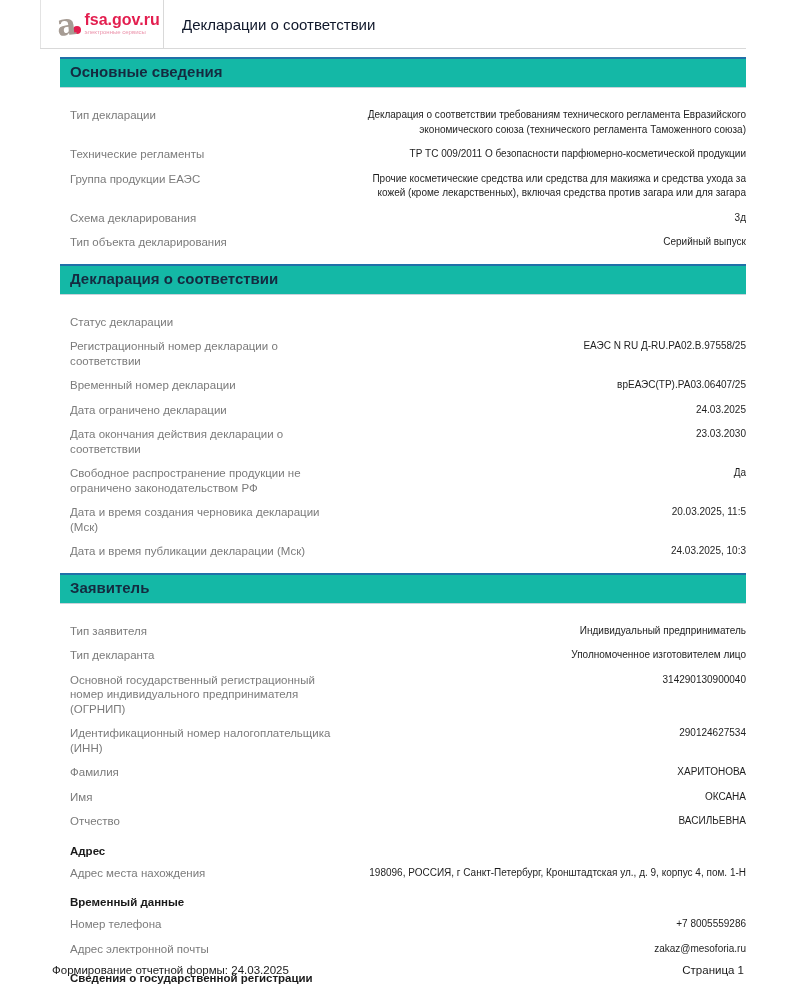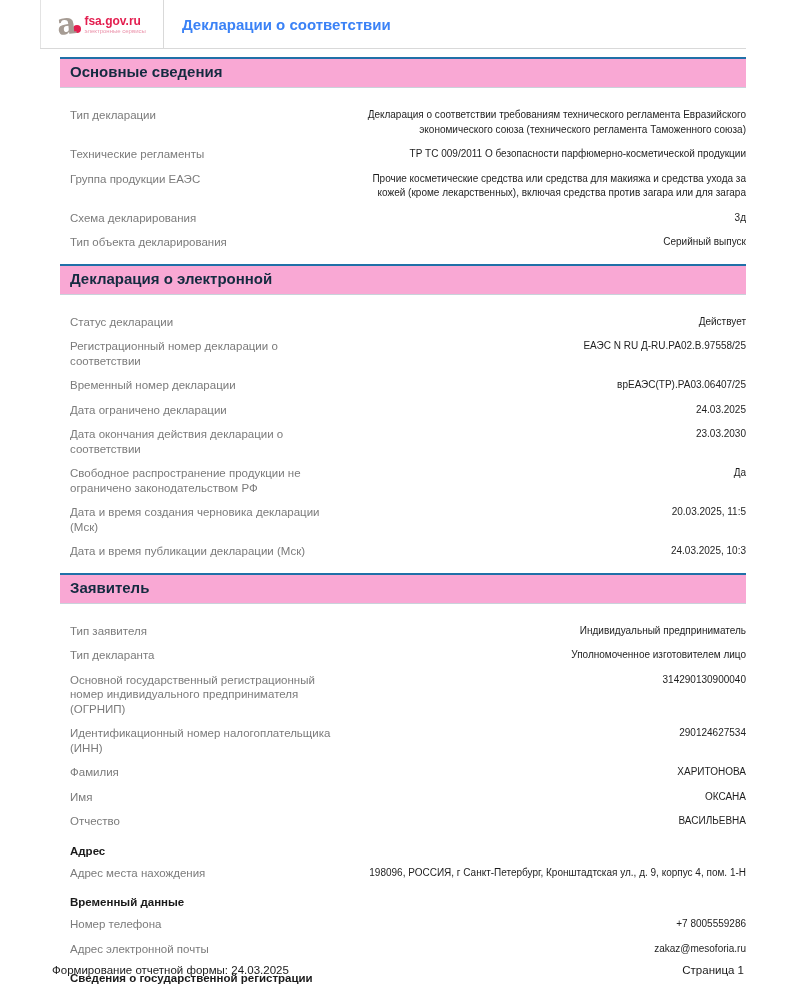--- a/index.html
+++ b/index.html
@@ -55,48 +55,48 @@
     margin: 0 3px 2px -2px;
   }
   .logo-textstack {
     display: flex;
     flex-direction: column;
     line-height: 1.05;
     padding-bottom: 1px;
   }
   .logo-site {
     color: #e31e4f;
-    font-size: 12px;
+    font-size: 16px;
     font-weight: bold;
   }
   .logo-tagline {
     color: #eb93ab;
     font-size: 6px;
   }
   .title-cell {
     display: flex;
     align-items: center;
     padding-left: 18px;
   }
   .doc-title {
     font-size: 15px;
-    font-weight: bold;
-    color: #3b82f6;
+    font-weight: normal;
+    color: #0f172a;
   }
 
   
   .content {
     position: absolute;
     top: 57px;
     left: 60px;
     width: 686px;
   }
   .sec { margin-bottom: 9px; }
   .sec-bar {
-    background: #f9a8d4;
+    background: #14b8a6;
     border-top: 2px solid #2070a8;
     border-bottom: 1px solid #c9d2da;
     padding: 4px 10px 6px 10px;
     box-sizing: border-box;
   }
   .sec-title {
     font-size: 15px;
     font-weight: bold;
     color: #142b40;
   }
@@ -189,26 +189,25 @@
 
   <div class="row">
     <div class="label">Тип объекта декларирования</div>
     <div class="value">Серийный выпуск</div>
   </div>
 </div>
   </section>
 
   <section class="sec">
     <div class="sec-bar">
-      <span class="sec-title">Декларация о электронной</span>
+      <span class="sec-title">Декларация о соответствии</span>
     </div>
     <div class="rows">
   <div class="row">
     <div class="label">Статус декларации</div>
-    <div class="value">Действует</div>
   </div>
 
   <div class="row">
     <div class="label">Регистрационный номер декларации о соответствии</div>
     <div class="value">ЕАЭС N RU Д-RU.РА02.В.97558/25</div>
   </div>
 
   <div class="row">
     <div class="label">Временный номер декларации</div>
     <div class="value">врЕАЭС(ТР).РА03.06407/25</div>

